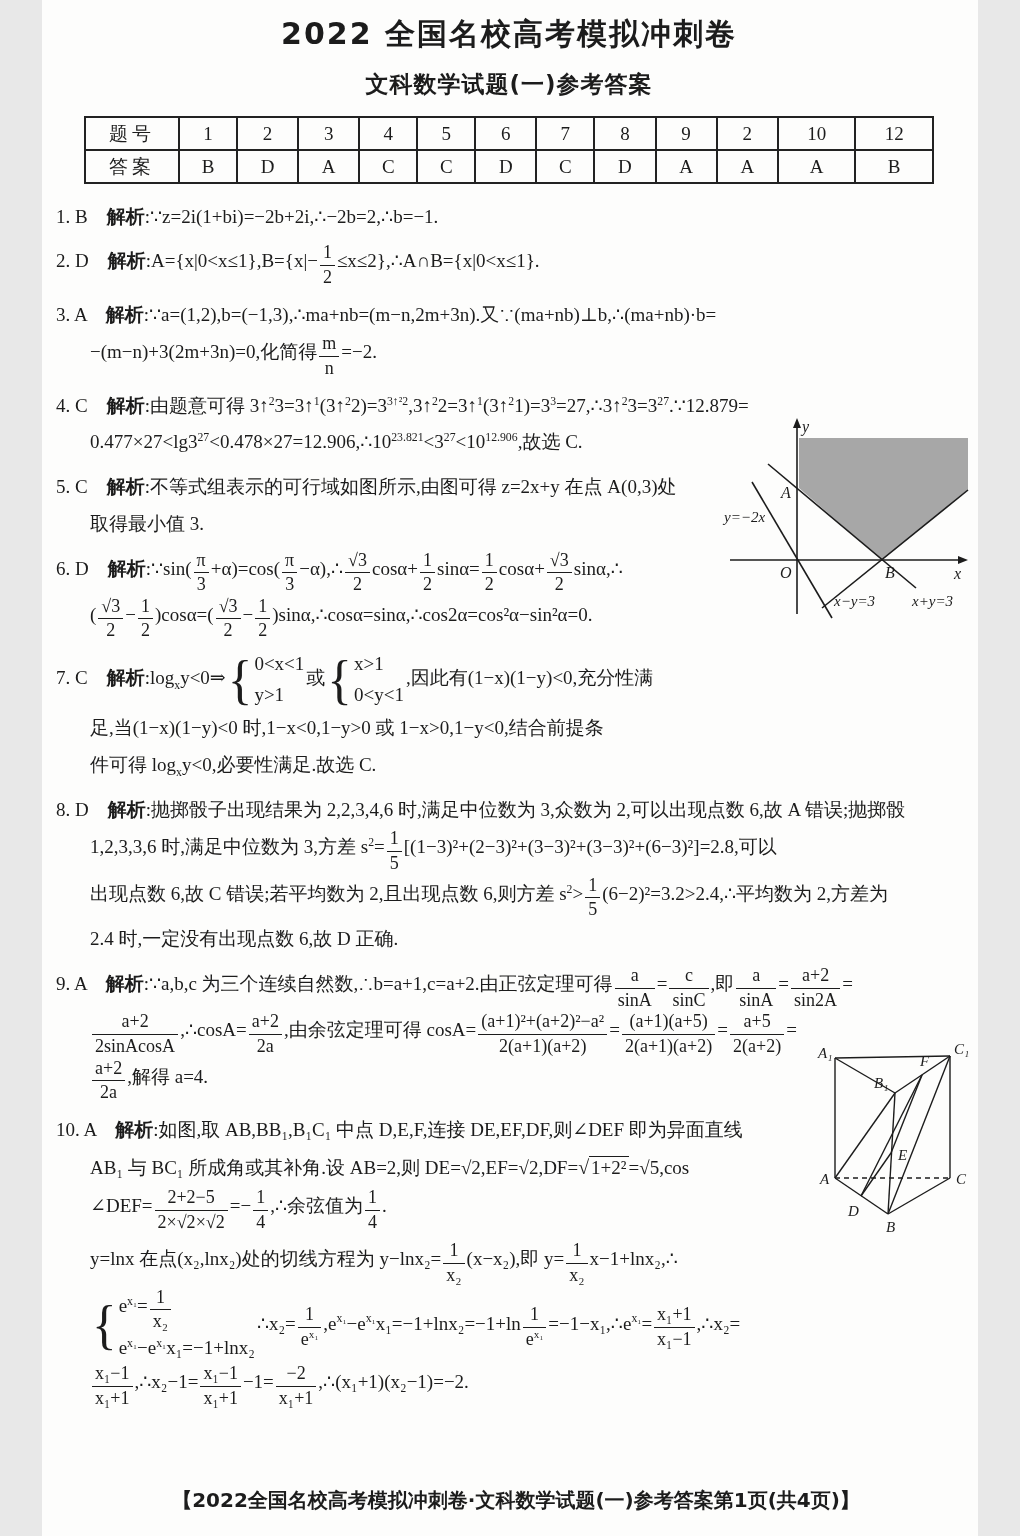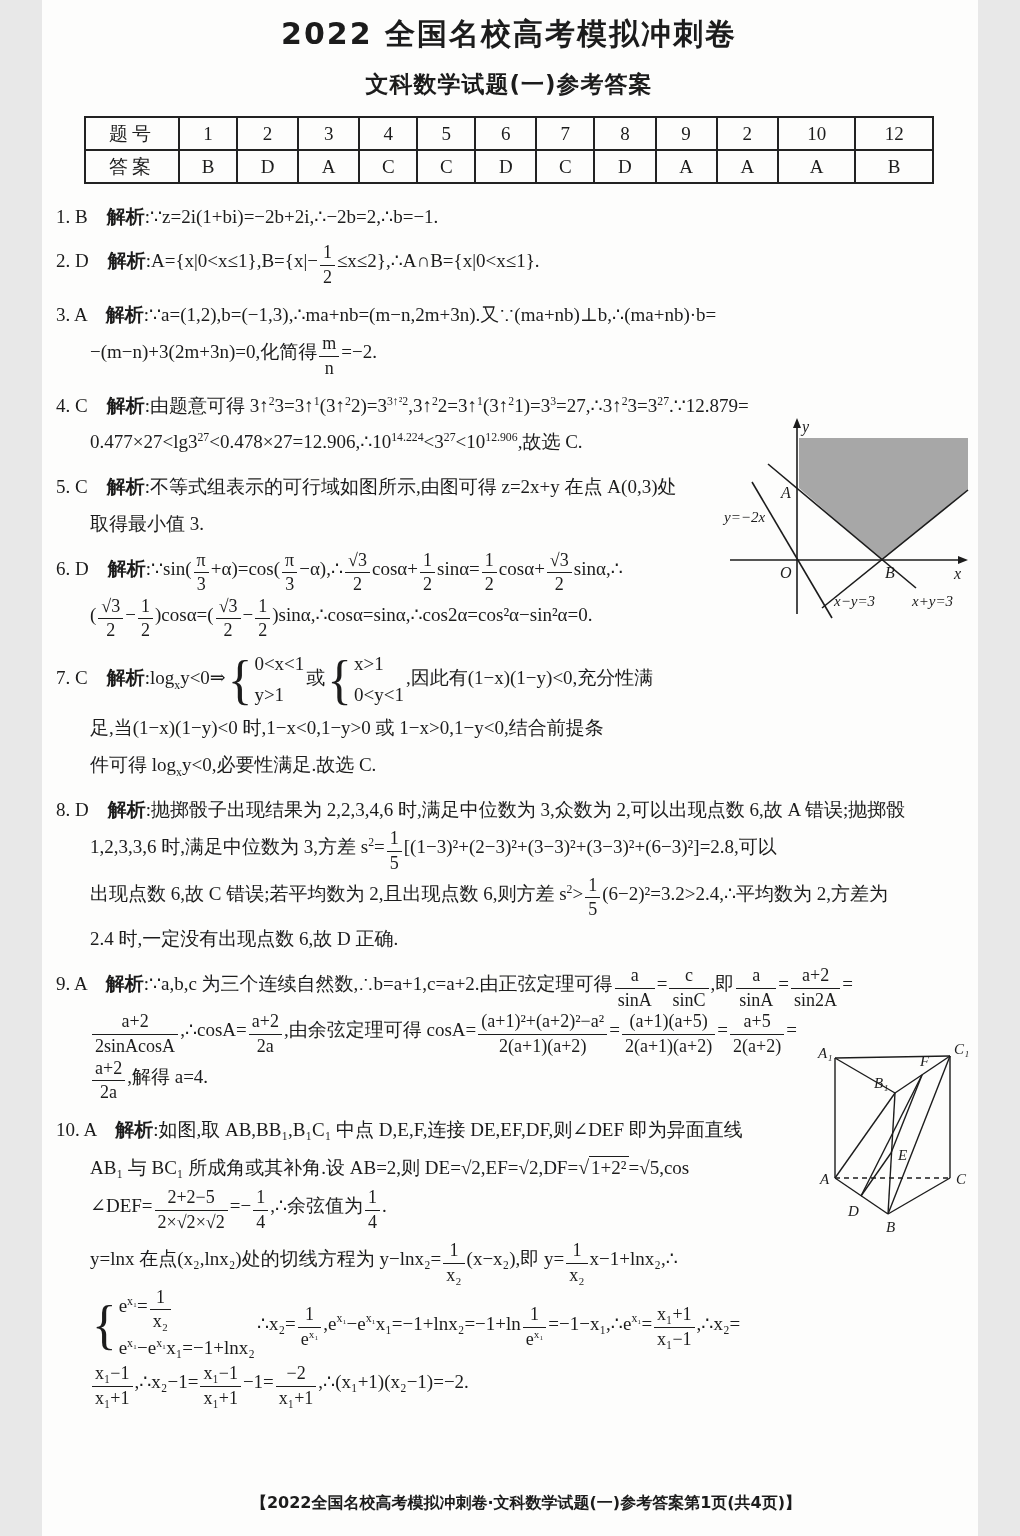--- a/index.html
+++ b/index.html
@@ -48,22 +48,22 @@
   .cases{display:inline-block;vertical-align:middle;margin:0 2px;}
   .cases .lbrace{display:inline-block;vertical-align:middle;font-size:2.7em;font-weight:400;transform:scaleY(1.05);line-height:1;}
   .cases .cstack{display:inline-block;vertical-align:middle;text-align:left;line-height:1.6;padding-left:2px;}
   .cases .crow{display:block;}
   .fig{position:absolute;background:transparent;}
   .fig5{top:412px;right:6px;}
   .fig10{top:1036px;right:8px;}
   .figtext{font-family:"Liberation Serif","DejaVu Serif",serif;font-style:italic;font-size:16px;fill:#1c1c1c;}
   .figtext.small{font-size:15px;}
   .footer{
-    position:absolute;bottom:22px;left:16px;width:100%;
-    text-align:center;font-size:16px;font-weight:700;
+    position:absolute;bottom:22px;left:6px;width:100%;
+    text-align:center;font-size:20px;font-weight:700;
     font-family:"DejaVu Sans","Liberation Sans",sans-serif;
   }
 </style>
 </head>
 <body>
 
 <div class="page">
 
   <div class="title">2022 全国名校高考模拟冲刺卷</div>
   <div class="subtitle">文科数学试题(一)参考答案</div>
@@ -109,21 +109,21 @@
       </div>
       <div class="sol">
         <div class="sline">2. D　<b>解析</b>:A={x|0&lt;x≤1},B={x|−<span class="frac"><span class="num">1</span><span class="den">2</span></span>≤x≤2},∴A∩B={x|0&lt;x≤1}.</div>
       </div>
       <div class="sol">
         <div class="sline">3. A　<b>解析</b>:∵a=(1,2),b=(−1,3),∴ma+nb=(m−n,2m+3n).又∵(ma+nb)⊥b,∴(ma+nb)·b=</div>
         <div class="sline cont">−(m−n)+3(2m+3n)=0,化简得<span class="frac"><span class="num">m</span><span class="den">n</span></span>=−2.</div>
       </div>
       <div class="sol">
         <div class="sline">4. C　<b>解析</b>:由题意可得 3↑<sup>2</sup>3=3↑<sup>1</sup>(3↑<sup>2</sup>2)=3<sup>3↑²2</sup>,3↑<sup>2</sup>2=3↑<sup>1</sup>(3↑<sup>2</sup>1)=3<sup>3</sup>=27,∴3↑<sup>2</sup>3=3<sup>27</sup>.∵12.879=</div>
-        <div class="sline cont">0.477×27&lt;lg3<sup>27</sup>&lt;0.478×27=12.906,∴10<sup>14.224</sup>&lt;3<sup>27</sup>&lt;10<sup>12.906</sup>,故选 C.</div>
+        <div class="sline cont">0.477×27&lt;lg3<sup>27</sup>&lt;0.478×27=12.906,∴10<sup>23.821</sup>&lt;3<sup>27</sup>&lt;10<sup>12.906</sup>,故选 C.</div>
       </div>
       <div class="sol">
         <div class="sline">5. C　<b>解析</b>:不等式组表示的可行域如图所示,由图可得 z=2x+y 在点 A(0,3)处</div>
         <div class="sline cont">取得最小值 3.</div>
       </div>
       <div class="sol">
         <div class="sline">6. D　<b>解析</b>:∵sin(<span class="frac"><span class="num">π</span><span class="den">3</span></span>+α)=cos(<span class="frac"><span class="num">π</span><span class="den">3</span></span>−α),∴<span class="frac"><span class="num">√3</span><span class="den">2</span></span>cosα+<span class="frac"><span class="num">1</span><span class="den">2</span></span>sinα=<span class="frac"><span class="num">1</span><span class="den">2</span></span>cosα+<span class="frac"><span class="num">√3</span><span class="den">2</span></span>sinα,∴</div>
         <div class="sline cont">(<span class="frac"><span class="num">√3</span><span class="den">2</span></span>−<span class="frac"><span class="num">1</span><span class="den">2</span></span>)cosα=(<span class="frac"><span class="num">√3</span><span class="den">2</span></span>−<span class="frac"><span class="num">1</span><span class="den">2</span></span>)sinα,∴cosα=sinα,∴cos2α=cos²α−sin²α=0.</div>
       </div>
       <div class="sol">

